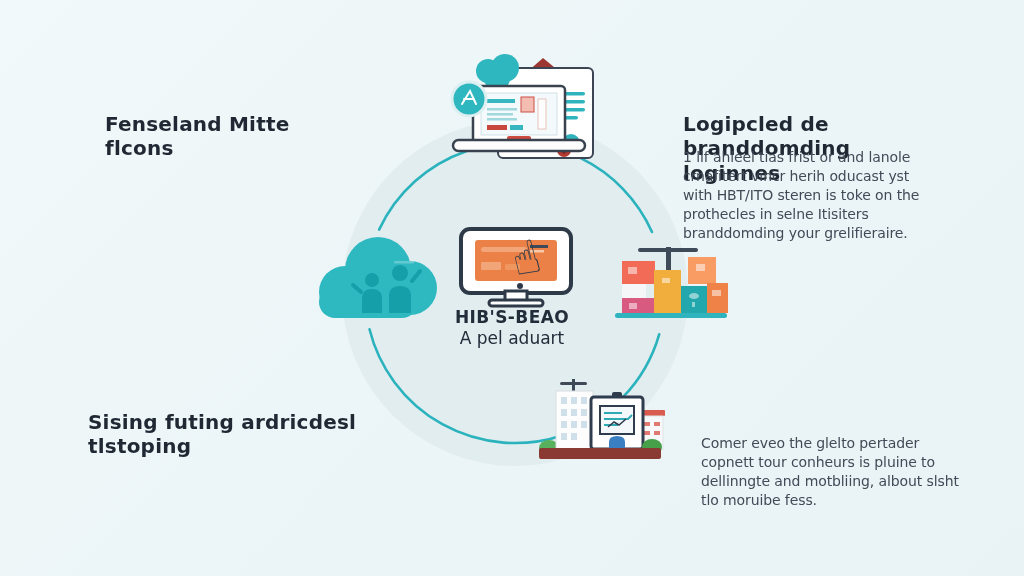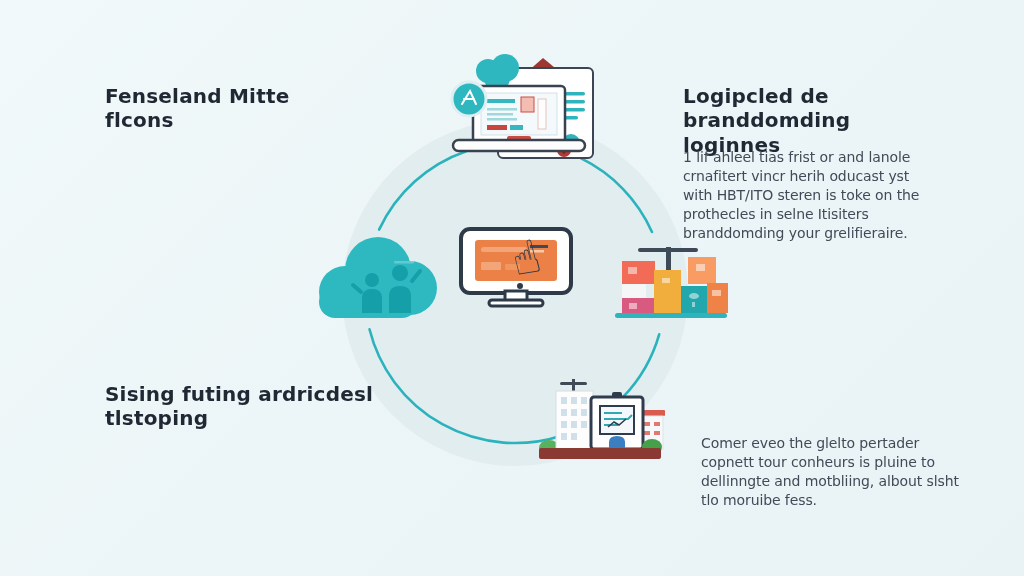--- a/index.html
+++ b/index.html
@@ -3,27 +3,27 @@
 <meta charset="utf-8">
 <style>
   html,body{margin:0;padding:0;}
   .stage{
     position:relative;width:1024px;height:576px;overflow:hidden;
     background:linear-gradient(135deg,#f1f9fa 0%,#ecf5f7 45%,#e9f2f5 100%);
     font-family:"DejaVu Sans","Liberation Sans",sans-serif;
   }
   .layer{position:absolute;left:0;top:0;}
   .txt{position:absolute;white-space:pre-line;}
-  .title{font-size:20px;font-weight:700;color:#1f2833;line-height:1.22;letter-spacing:.2px;}
+  .title{font-size:20px;font-weight:700;color:#1f2833;line-height:1.22;letter-spacing:.2px;margin-top:28px;}
   .body{font-size:14px;font-weight:400;color:#414b57;line-height:1.36;letter-spacing:-0.1px;}
   .tl-title{left:105px;top:84px;width:270px;}
   .tl-body{left:105px;top:148px;width:270px;}
   .tr-title{left:683px;top:84px;width:280px;}
   .tr-body{left:683px;top:148px;width:280px;}
-  .bl-title{left:105px;top:382px;width:280px;}
+  .bl-title{left:88px;top:382px;width:280px;}
   .bl-body{left:105px;top:434px;width:280px;}
   .br-title{left:683px;top:382px;width:280px;}
   .br-body{left:701px;top:434px;width:280px;}
   .center-caption{
     position:absolute;left:402px;top:307px;width:220px;text-align:center;color:#222d3a;
   }
   .center-caption .l1{font-size:17px;font-weight:700;letter-spacing:.4px;line-height:21px;}
   .center-caption .l2{font-size:17px;font-weight:400;line-height:21px;}
   .pointer{
     position:absolute;left:512px;top:235px;font-size:46px;line-height:1;
@@ -176,20 +176,24 @@
       <rect x="481" y="262" width="20" height="8" rx="1" fill="#f2a579"></rect>
       <rect x="505" y="264" width="15" height="6" rx="1" fill="#ef975f"></rect>
       <circle cx="520" cy="286" r="3" fill="#2e3a48"></circle>
       <rect x="505" y="291" width="22" height="10" fill="#ffffff" stroke="#2e3a48" stroke-width="3"></rect>
       <rect x="489" y="300" width="54" height="6" rx="3" fill="#ffffff" stroke="#2e3a48" stroke-width="3"></rect>
     </g>
   </svg>
 
   <span class="pointer">☝</span>
 
+  <div class="center-caption">
+    <div class="l1">HIB'S-BEAO</div>
+    <div class="l2">A pel aduart</div>
+  </div>
 
   <div class="txt title tl-title">Fenseland Mitte
 flcons</div>
 
   <div class="txt title tr-title">Logipcled de branddomding
 loginnes</div>
   <div class="txt body tr-body">1 lif ahleel tias frist or and lanole
 crnafitert vincr herih oducast yst
 with HBT/ITO steren is toke on the
 prothecles in selne Itisiters

